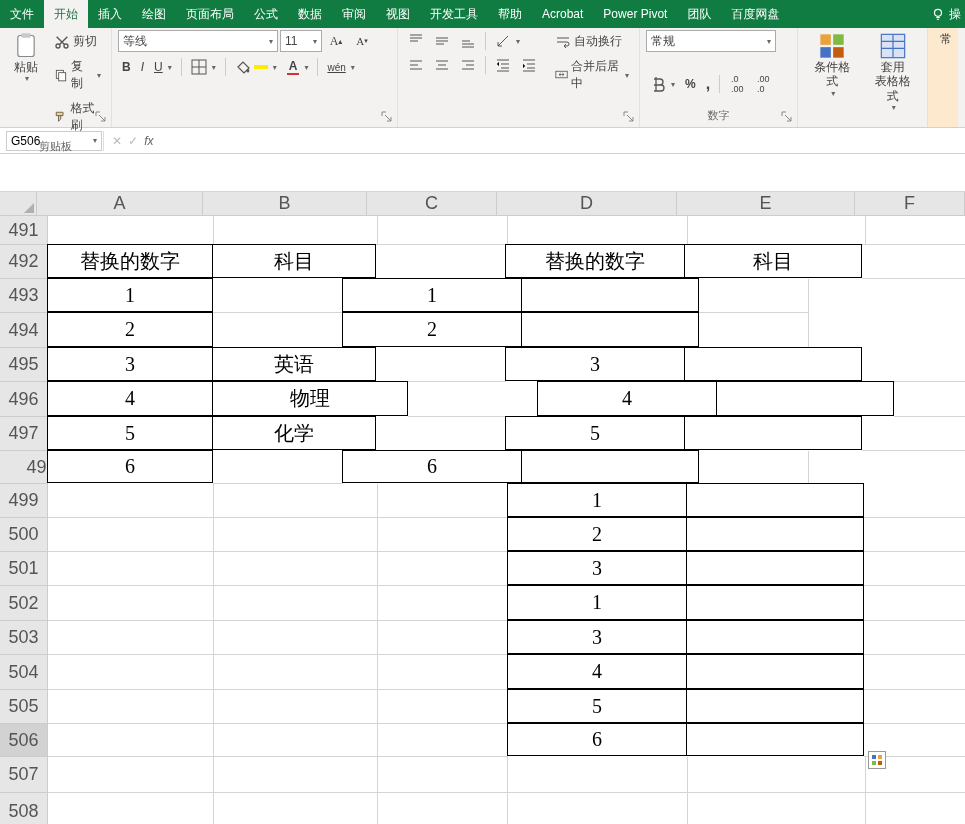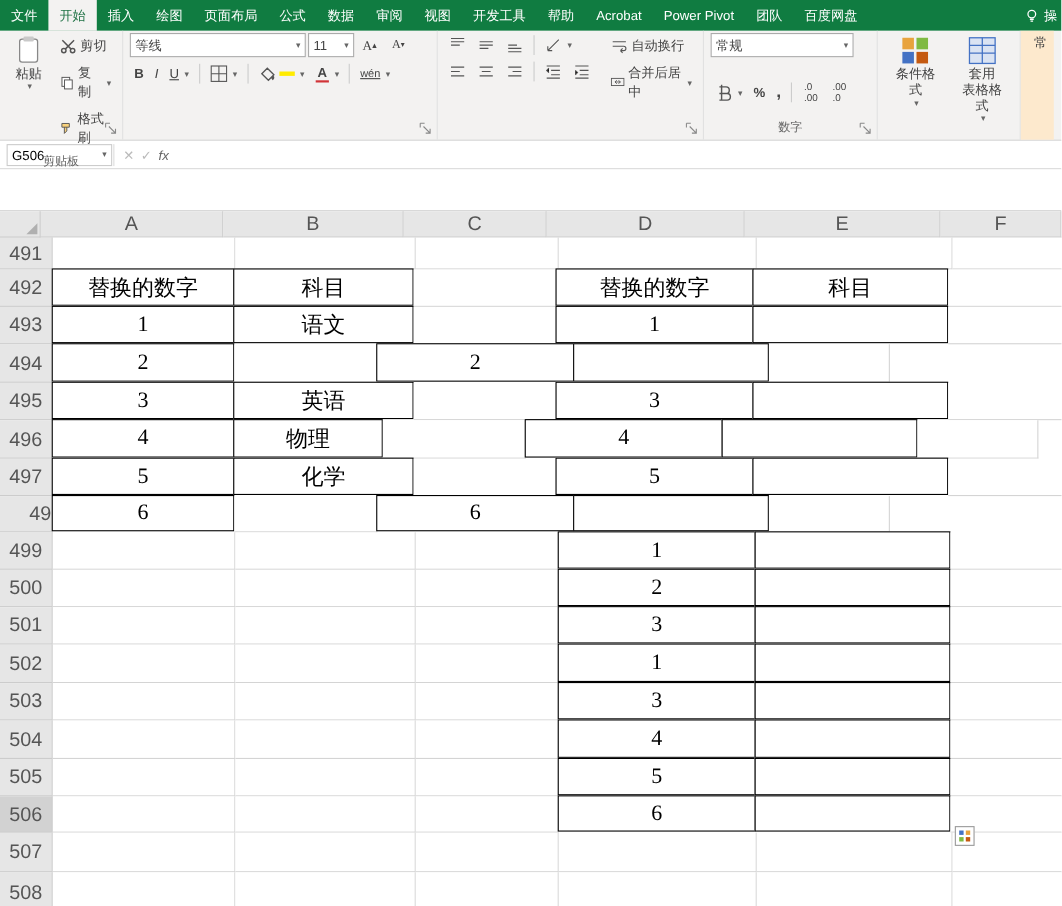--- a/index.html
+++ b/index.html
@@ -448,21 +448,20 @@
         <div class="row">
           <div class="cell bordered" style="width: 166px; height: 34px;">替换的数字</div>
           <div class="cell bordered" style="width: 164px; height: 34px;">科目</div>
           <div class="cell" style="width: 130px; height: 34px;"></div>
           <div class="cell bordered" style="width: 180px; height: 34px;">替换的数字</div>
           <div class="cell bordered" style="width: 178px; height: 34px;">科目</div>
           <div class="cell" style="width: 110px; height: 34px;"></div>
         </div>
         <div class="row">
           <div class="cell bordered" style="width: 166px; height: 34px;">1</div>
-          <div class="cell bordered" style="width: 164px; height: 34px;">语文</div>
           <div class="cell" style="width: 130px; height: 34px;"></div>
           <div class="cell bordered" style="width: 180px; height: 34px;">1</div>
           <div class="cell bordered" style="width: 178px; height: 34px;"></div>
           <div class="cell" style="width: 110px; height: 34px;"></div>
         </div>
         <div class="row">
           <div class="cell bordered" style="width: 166px; height: 35px;">2</div>
           <div class="cell" style="width: 130px; height: 35px;"></div>
           <div class="cell bordered" style="width: 180px; height: 35px;">2</div>
           <div class="cell bordered" style="width: 178px; height: 35px;"></div>
@@ -471,21 +470,21 @@
         <div class="row">
           <div class="cell bordered" style="width: 166px; height: 34px;">3</div>
           <div class="cell bordered" style="width: 164px; height: 34px;">英语</div>
           <div class="cell" style="width: 130px; height: 34px;"></div>
           <div class="cell bordered" style="width: 180px; height: 34px;">3</div>
           <div class="cell bordered" style="width: 178px; height: 34px;"></div>
           <div class="cell" style="width: 110px; height: 34px;"></div>
         </div>
         <div class="row">
           <div class="cell bordered" style="width: 166px; height: 35px;">4</div>
-          <div class="cell bordered" style="width: 136px; height: 35px;">物理</div>
+          <div class="cell bordered" style="width: 196px; height: 35px;">物理</div>
           <div class="cell" style="width: 130px; height: 35px;"></div>
           <div class="cell bordered" style="width: 180px; height: 35px;">4</div>
           <div class="cell bordered" style="width: 178px; height: 35px;"></div>
           <div class="cell" style="width: 110px; height: 35px;"></div>
         </div>
         <div class="row">
           <div class="cell bordered" style="width: 166px; height: 34px;">5</div>
           <div class="cell bordered" style="width: 164px; height: 34px;">化学</div>
           <div class="cell" style="width: 130px; height: 34px;"></div>
           <div class="cell bordered" style="width: 180px; height: 34px;">5</div>

